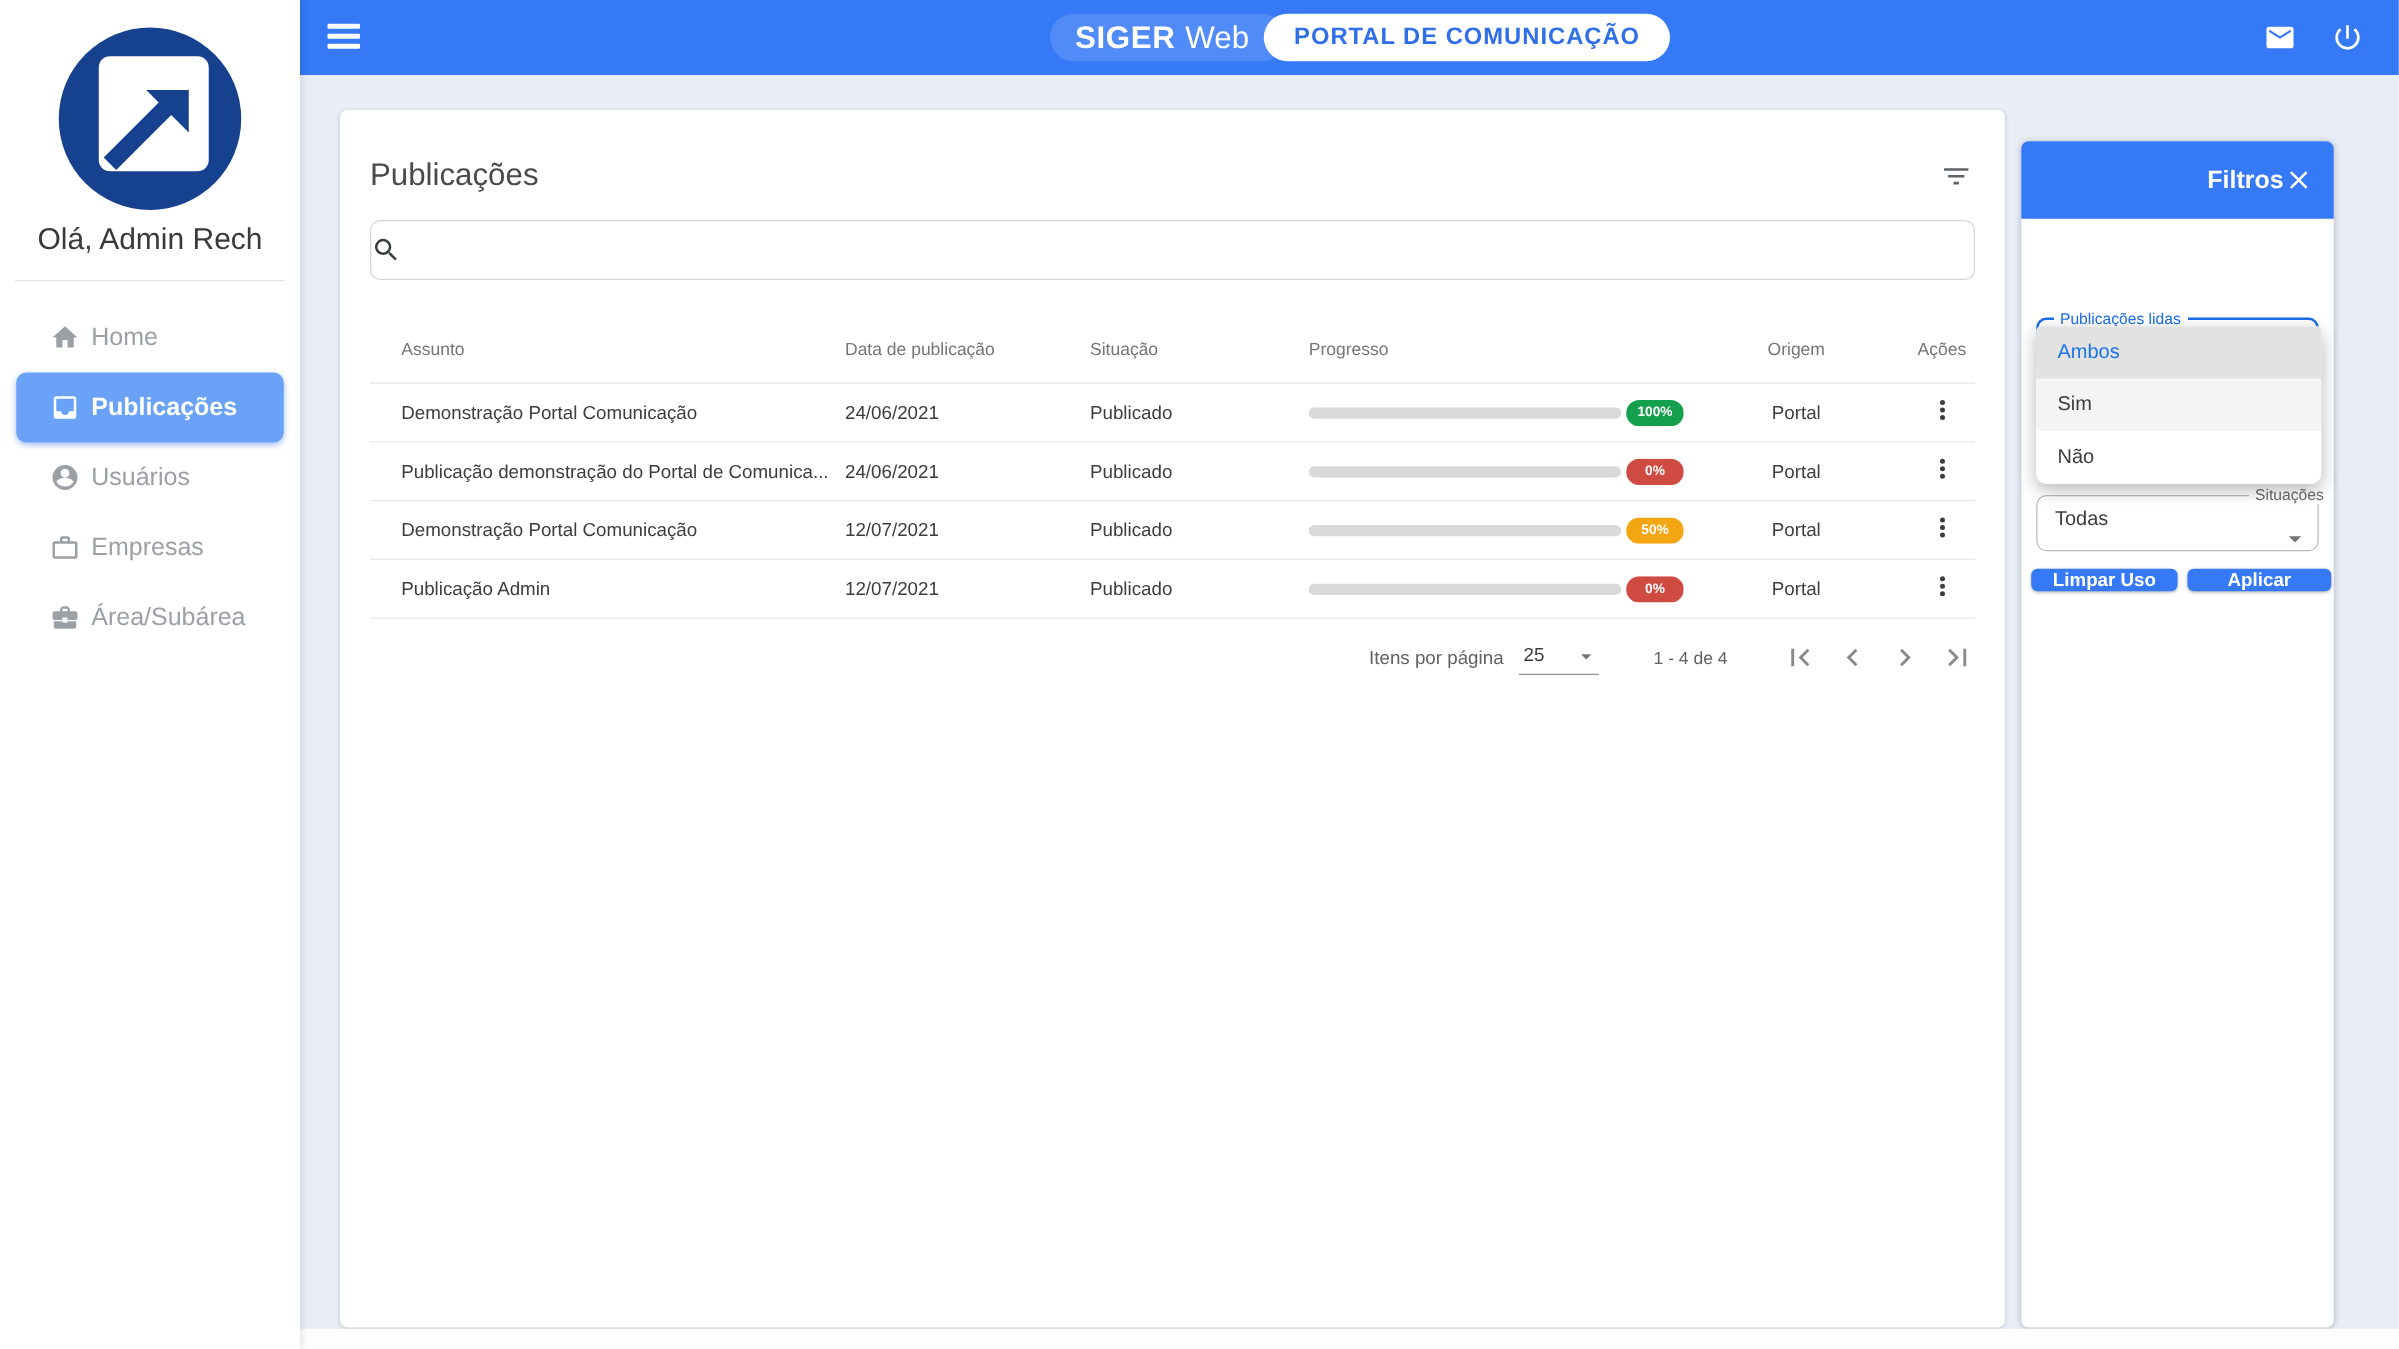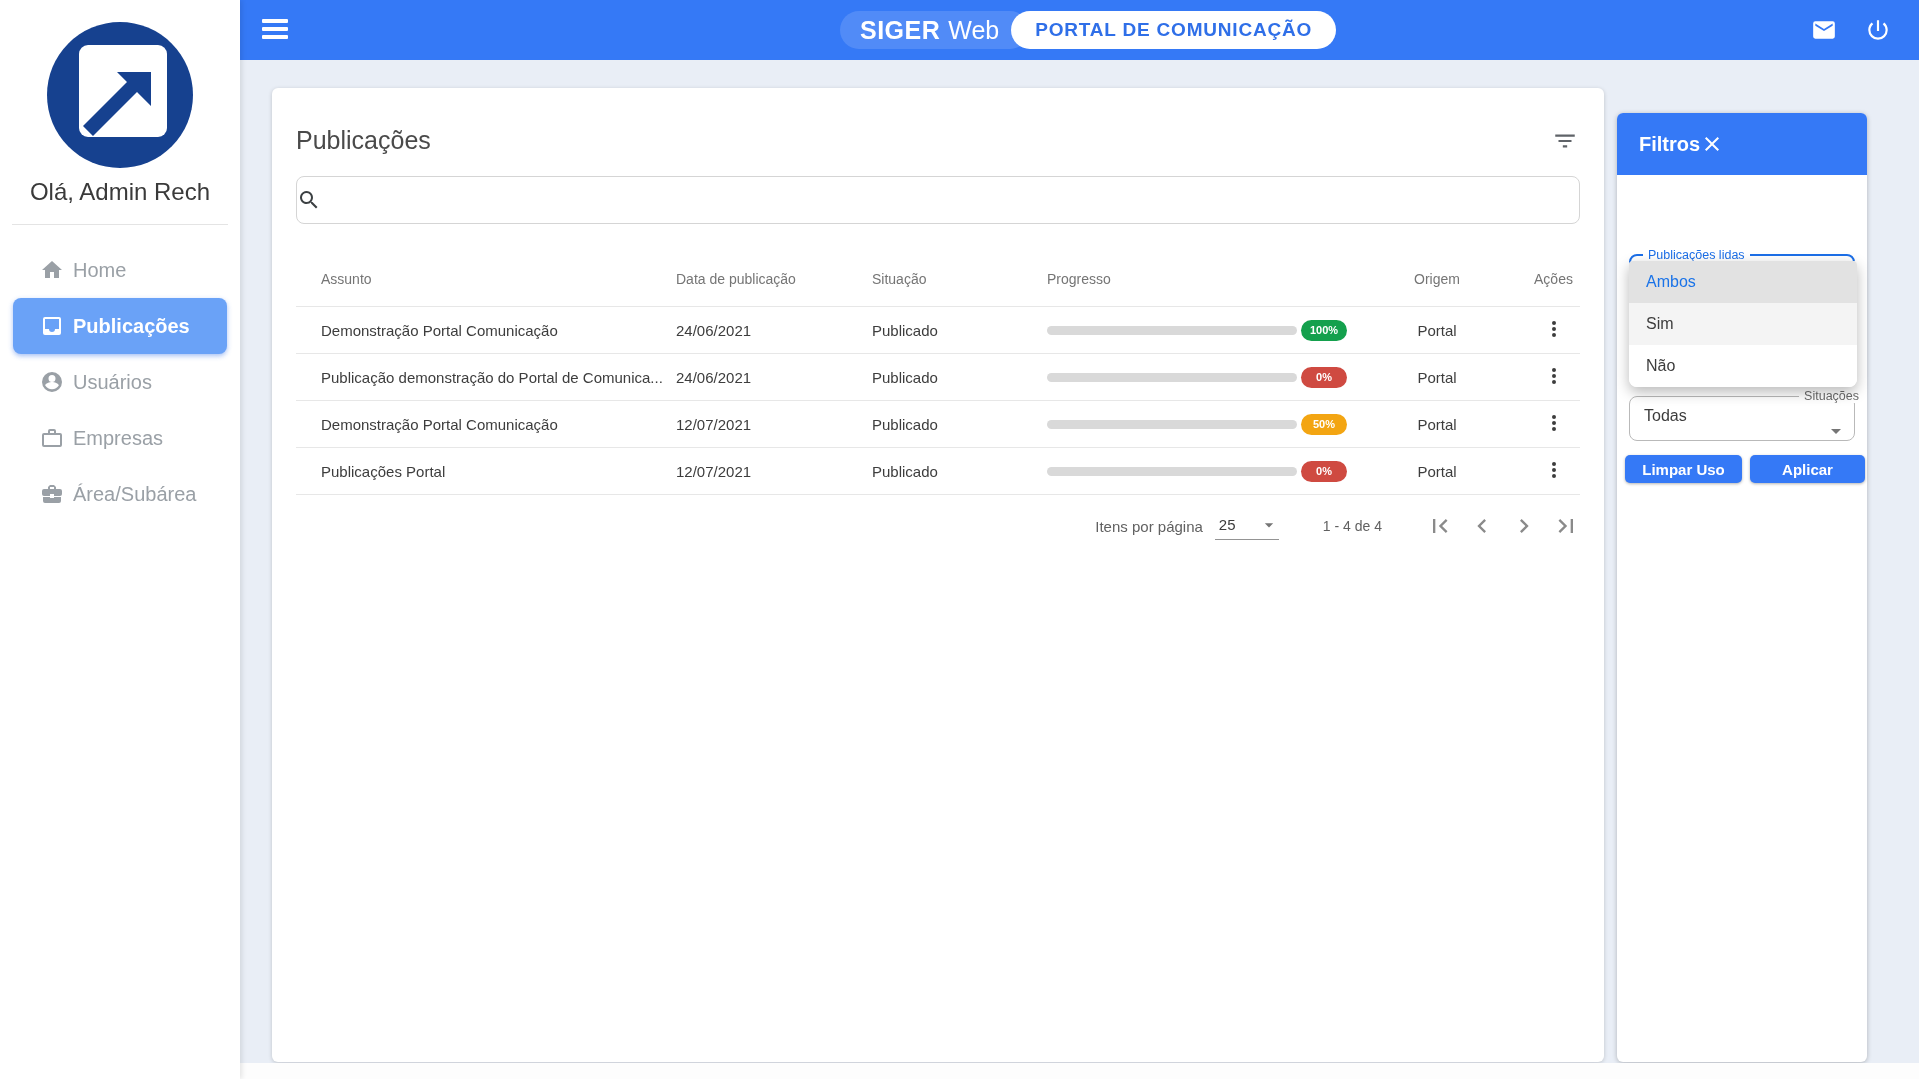--- a/index.html
+++ b/index.html
@@ -111,21 +111,21 @@
   .pp-range{ font-size:14px; color:#616161; margin:0 18px; }
   .pnav{ display:flex; gap:14px; }
   .pnav .navbtn{ width:28px; height:28px; cursor:pointer; }
   .pnav svg{ width:28px; height:28px; fill:#8a8a8a; }
 
   
   .drawer{ position:absolute; left:1377px; top:53px; width:250px; height:949px;
            background:#fff; border-radius:6px;
            box-shadow:0 1px 5px rgba(0,0,0,.25); }
   .drawer-head{ height:62px; background:var(--primary); border-radius:6px 6px 0 0;
-                display:flex; align-items:center; justify-content:flex-start;
+                display:flex; align-items:center; justify-content:flex-end;
                 padding:0 16px 0 22px; }
   .drawer-title{ color:#fff; font-size:20px; font-weight:bold; }
   .drawer-close{ width:24px; height:24px; cursor:pointer; }
   .drawer-close svg{ fill:#fff; width:24px; height:24px; }
 
   fieldset{ border-radius:8px; background:#fff; }
   .fs-lidas{ position:absolute; left:12px; top:135px; width:226px; height:54px;
              border:2px solid var(--fieldset-blue); z-index:1; top:135px; }
   .fs-lidas legend{ margin-left:12px; padding:0 5px; font-size:12.5px;
                     color:var(--fieldset-blue); }
@@ -139,21 +139,21 @@
 
   .dropdown{ position:absolute; left:12px; top:148px; width:228px; z-index:5;
              border-radius:4px 4px 8px 8px; overflow:hidden; background:#fff;
              box-shadow:0 5px 14px rgba(0,0,0,.28); }
   .dd-option{ height:42px; display:flex; align-items:center; padding-left:17px;
               font-size:16px; color:#3c3c3c; cursor:pointer; background:#fff; }
   .dd-option.selected{ background:#e2e2e2; color:#1a73e8; }
   .dd-option.hovered{ background:#f4f4f4; }
 
   .drawer-btns{ position:absolute; left:0; top:342px; width:100%; }
-  .btn{ position:absolute; height:28px; border:none; border-radius:5px;
+  .btn{ position:absolute; height:18px; border:none; border-radius:5px;
         background:var(--primary); color:#fff; font-size:15px; font-weight:bold;
         cursor:pointer; box-shadow:0 1px 3px rgba(0,0,0,.3);
         font-family:"Liberation Sans", sans-serif; }
   .btn.clear{ left:8px;  width:117px; }
   .btn.apply{ left:133px; width:115px; }
 </style>
 </head>
 <body>
 
 <div class="sidebar">
@@ -298,21 +298,21 @@
                 <span class="prog-track"><span class="prog-fill warning" style="width: 50%;"></span></span>
                 <span class="badge warning">50%</span>
               </span>
             </span>
             <span class="td c5">Portal</span>
             <span class="td c6"><span class="kebab"><svg viewBox="0 0 24 24" width="24" height="24">
                   <path d="M12 8a2 2 0 1 0 0-4 2 2 0 0 0 0 4zm0 2a2 2 0 1 0 0 4 2 2 0 0 0 0-4zm0 6a2 2 0 1 0 0 4 2 2 0 0 0 0-4z"></path>
                 </svg></span></span>
           </div>
           <div class="tr row">
-            <span class="td c1">Publicações Portal</span>
+            <span class="td c1">Publicação Admin</span>
             <span class="td c2">12/07/2021</span>
             <span class="td c3">Publicado</span>
             <span class="td c4">
               <span class="prog-wrap">
                 <span class="prog-track"><span class="prog-fill danger" style="width: 0%;"></span></span>
                 <span class="badge danger">0%</span>
               </span>
             </span>
             <span class="td c5">Portal</span>
             <span class="td c6"><span class="kebab"><svg viewBox="0 0 24 24" width="24" height="24">

